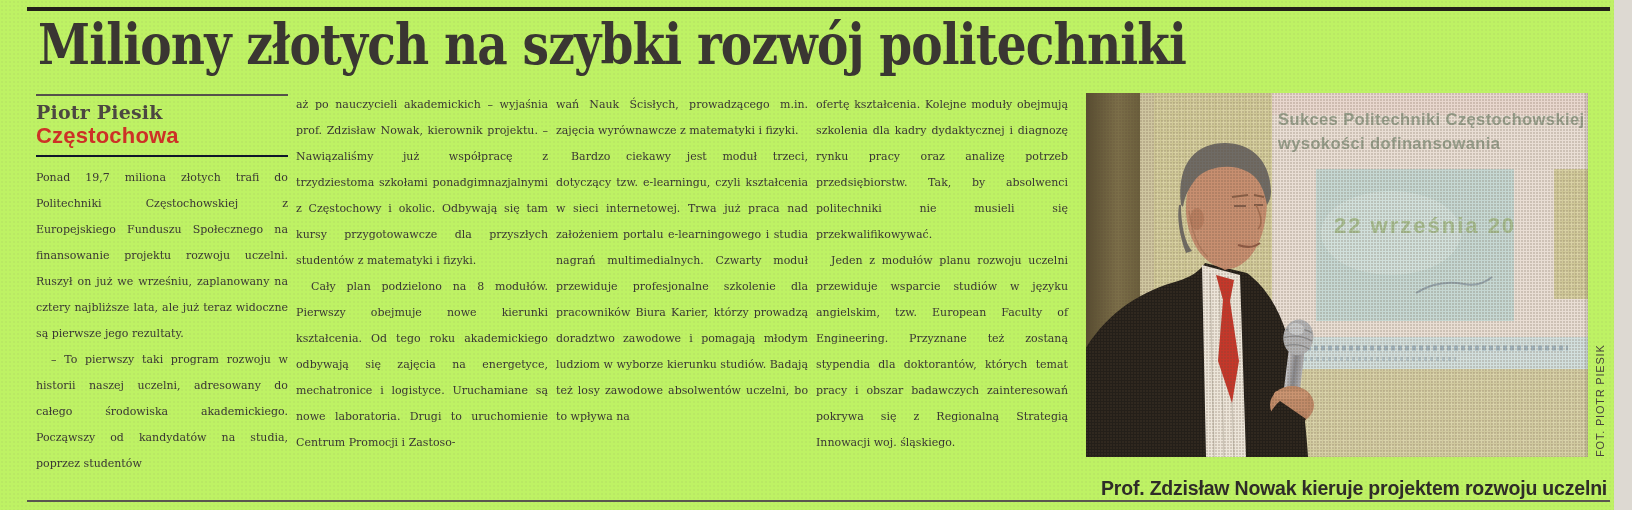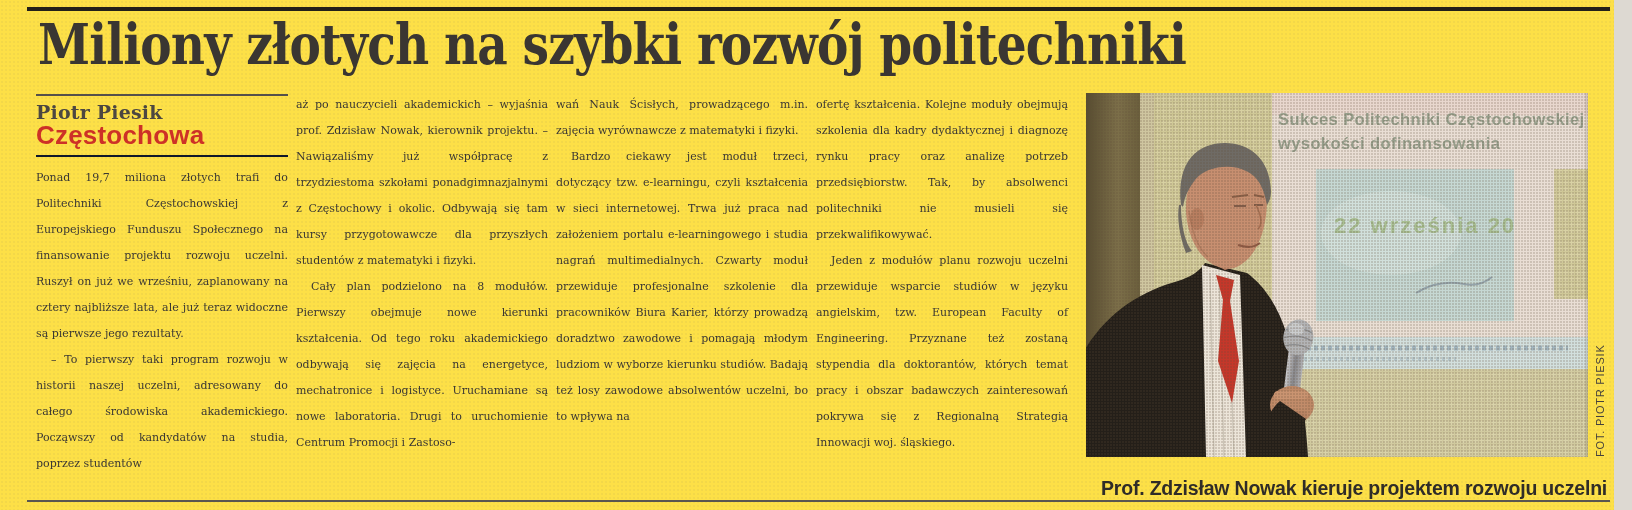--- a/index.html
+++ b/index.html
@@ -1,21 +1,21 @@
 <!DOCTYPE html>
 <html lang="pl"><head>
 <meta charset="utf-8">
 <style>
   html,body{margin:0;padding:0;}
   body{
     width:1632px;height:510px;overflow:hidden;
     background:#d6d3cc;
     font-family:"DejaVu Serif","Liberation Serif",serif;
   }
-  .page{position:relative;width:1632px;height:510px;background:#fde047;}
+  .page{position:relative;width:1632px;height:510px;background:#bef264;}
   .page::before{
     content:"";position:absolute;inset:0;pointer-events:none;
     background-image:radial-gradient(rgba(115,110,100,.07) 1px,transparent 1.2px);
     background-size:4px 4px;
   }
   .scan-edge{position:absolute;right:0;top:0;width:18px;height:100%;background:#ddd9d2;}
   .rule{position:absolute;background:#55514b;}
   .top-rule{left:27px;top:7px;width:1583px;height:4px;background:#232019;}
   .bottom-rule{left:27px;top:500px;width:1583px;height:2px;background:#5a564f;}
 
@@ -30,21 +30,21 @@
   .byline{
     position:absolute;left:36px;top:94px;width:252px;
     border-top:2px solid #55504a;border-bottom:2px solid #0f172a;
     padding:5px 0 7px 0;
   }
   .byline-author{
     font-family:"DejaVu Serif",serif;font-weight:700;font-size:19px;
     color:#4c4741;letter-spacing:.2px;line-height:22px;
   }
   .byline-location{
-    font-family:"Liberation Sans",sans-serif;font-weight:700;font-size:26px;
+    font-family:"Liberation Sans",sans-serif;font-weight:700;font-size:22px;
     color:#cd3127;letter-spacing:.2px;line-height:25px;
   }
 
   .col{
     position:absolute;width:252px;color:#3a3733;
     font-size:11px;line-height:26px;
   }
   .col-1{left:36px;top:165px;height:326px;}
   .col-2{left:296px;top:92px;height:400px;}
   .col-3{left:556px;top:92px;height:400px;}

